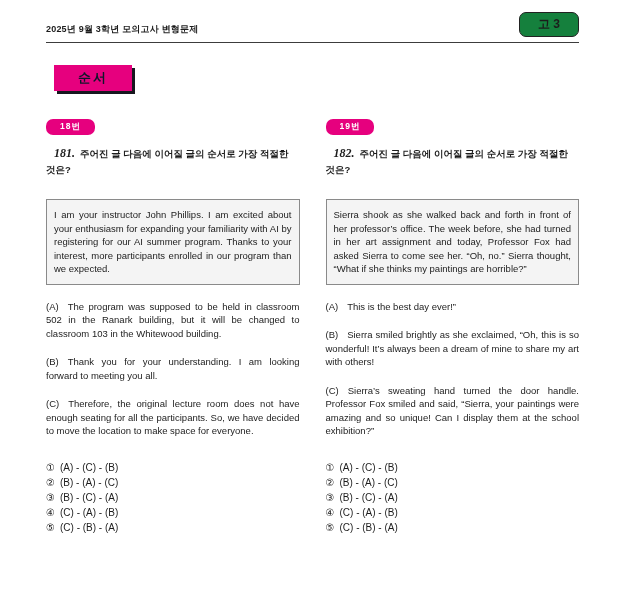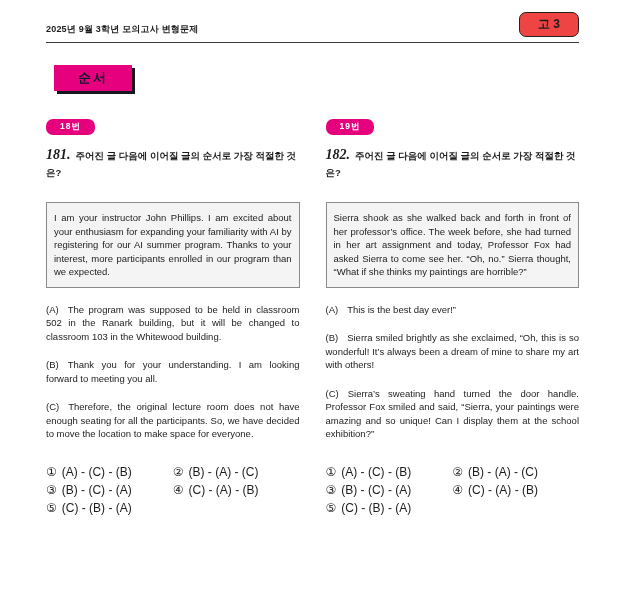--- a/index.html
+++ b/index.html
@@ -8,49 +8,49 @@
     background:#ffffff; color:#1c1c1c;
     font-family:"Liberation Sans","DejaVu Sans",sans-serif;
     padding:12px 36px 0 46px; overflow:hidden;
   }
   .header {
     display:flex; justify-content:space-between; align-items:flex-end;
     border-bottom:1.5px solid #3c3c3c; padding-bottom:3px;
   }
   .header-title { font-size:9px; font-weight:bold; letter-spacing:.2px; padding-bottom:3px; }
   .grade-badge {
-    border:1.8px solid #222; border-radius:7px; background:#ef4444;
+    border:1.8px solid #222; border-radius:7px; background:#15803d;
     padding:3px 18px; font-size:12px; font-weight:bold; margin-bottom:2px;
   }
   .section-label {
     display:inline-block; margin:22px 0 0 8px;
     background:#e6007e; color:#0f172a; font-weight:bold; font-size:13px;
     padding:4px 24px; box-shadow:3px 3px 0 #17171f; letter-spacing:2px;
   }
   .columns { display:flex; gap:26px; margin-top:24px; }
   .col { flex:1; min-width:0; }
   .qbadge {
     display:inline-block; background:#e6007e; color:#fff;
     font-size:8.5px; font-weight:bold; padding:2px 14px; border-radius:7px;
     letter-spacing:1px;
   }
   .prompt { margin:9px 0 0 0; font-size:9.5px; font-weight:bold; line-height:1.55; }
   .qnum {
     font-family:"Liberation Serif","DejaVu Serif",serif;
-    font-style:italic; font-size:14px; font-weight:bold; margin-right:5px;
+    font-style:italic; font-size:12px; font-weight:bold; margin-right:5px;margin-left:8px;
   }
   .passage {
     margin-top:22px; border:1px solid #8a8a8a; background:#f4f4f4;
     padding:8px 7px; font-size:9.5px; line-height:1.42; text-align:justify;
   }
   .para { margin:15px 0 0 0; font-size:9.5px; line-height:1.42; text-align:justify; }
   .plabel { margin-right:9px; }
   .choices {
-    margin-top:24px; display:grid; grid-template-columns:1fr 1fr;
-    row-gap:4px; font-size:12px;
+    margin-top:24px; display:grid; grid-template-columns:1fr;
+    row-gap:4px; font-size:10px;
   }
   .cnum { margin-right:5px; }
 </style>
 </head>
 <body>
 
 <div class="page">
 
   <div class="header">
     <div class="header-title">2025년 9월 3학년 모의고사 변형문제</div>

